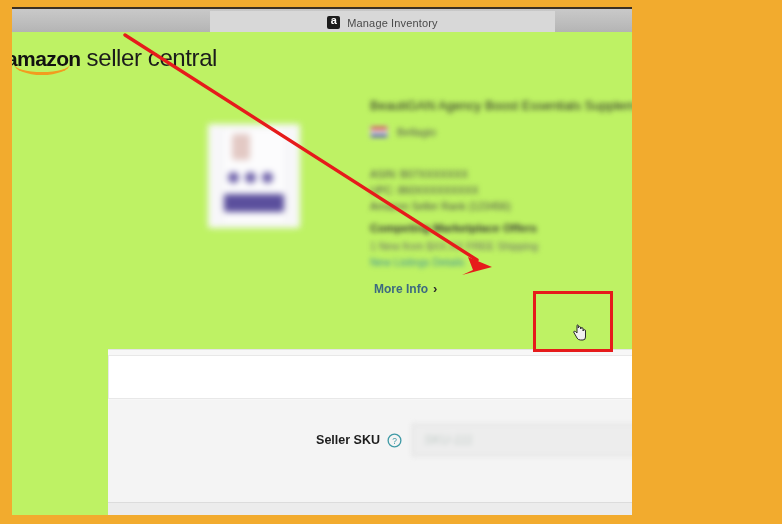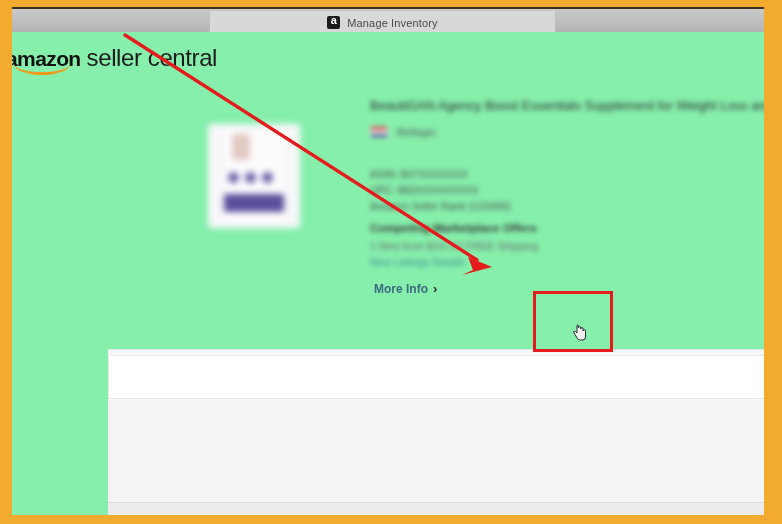--- a/index.html
+++ b/index.html
@@ -18,21 +18,21 @@
     width: 782px;
     height: 524px;
     background: #f2ab2e;
   }
 
   
   #viewport {
     position: absolute;
     left: 12px;
     top: 7px;
-    width: 752px;
+    width: 620px;
     height: 508px;
     background: #ffffff;
     overflow: hidden;
   }
 
   
   #tabstrip {
     position: absolute;
     left: 0; top: 0;
     width: 752px;
@@ -79,21 +79,21 @@
     filter: blur(0.35px);
   }
 
   
   #page {
     position: absolute;
     left: 0;
     top: 25px;
     width: 752px;
     height: 483px;
-    background: #86efac;
+    background: #bef264;
   }
 
   
   #logo {
     position: absolute;
     left: -6px;
     top: 12px;
     height: 26px;
     display: flex;
     align-items: baseline;
@@ -467,20 +467,34 @@
         <span>More Info</span>
         <span class="chev">›</span>
       </div>
 
       <div id="tabnav-rule"></div>
 
       <div id="content-panel">
         <div id="panel-card"></div>
         <div id="form-area">
 
+          <div class="field-row" id="row-sku">
+            <div class="field-label-wrap">
+              <span class="field-label">Seller SKU</span>
+              <span class="help-icon">
+                <svg viewBox="0 0 16 16" width="15" height="15">
+                  <circle cx="8" cy="8" r="6.8" fill="none" stroke="#3f9aa6" stroke-width="1.4"></circle>
+                  <text x="8" y="11.4" text-anchor="middle" font-size="9" font-family="Liberation Sans, sans-serif" fill="#3f9aa6">?</text>
+                </svg>
+              </span>
+            </div>
+            <div class="field-input redacted">
+              <span>SKU-111</span>
+            </div>
+          </div>
 
           <div class="field-row" id="row-tax">
             <div class="field-label-wrap">
               <span class="field-label">Product Tax Code</span>
               <span class="help-icon">
                 <svg viewBox="0 0 16 16" width="15" height="15">
                   <circle cx="8" cy="8" r="6.8" fill="none" stroke="#3f9aa6" stroke-width="1.4"></circle>
                   <text x="8" y="11.4" text-anchor="middle" font-size="9" font-family="Liberation Sans, sans-serif" fill="#3f9aa6">?</text>
                 </svg>
               </span>

